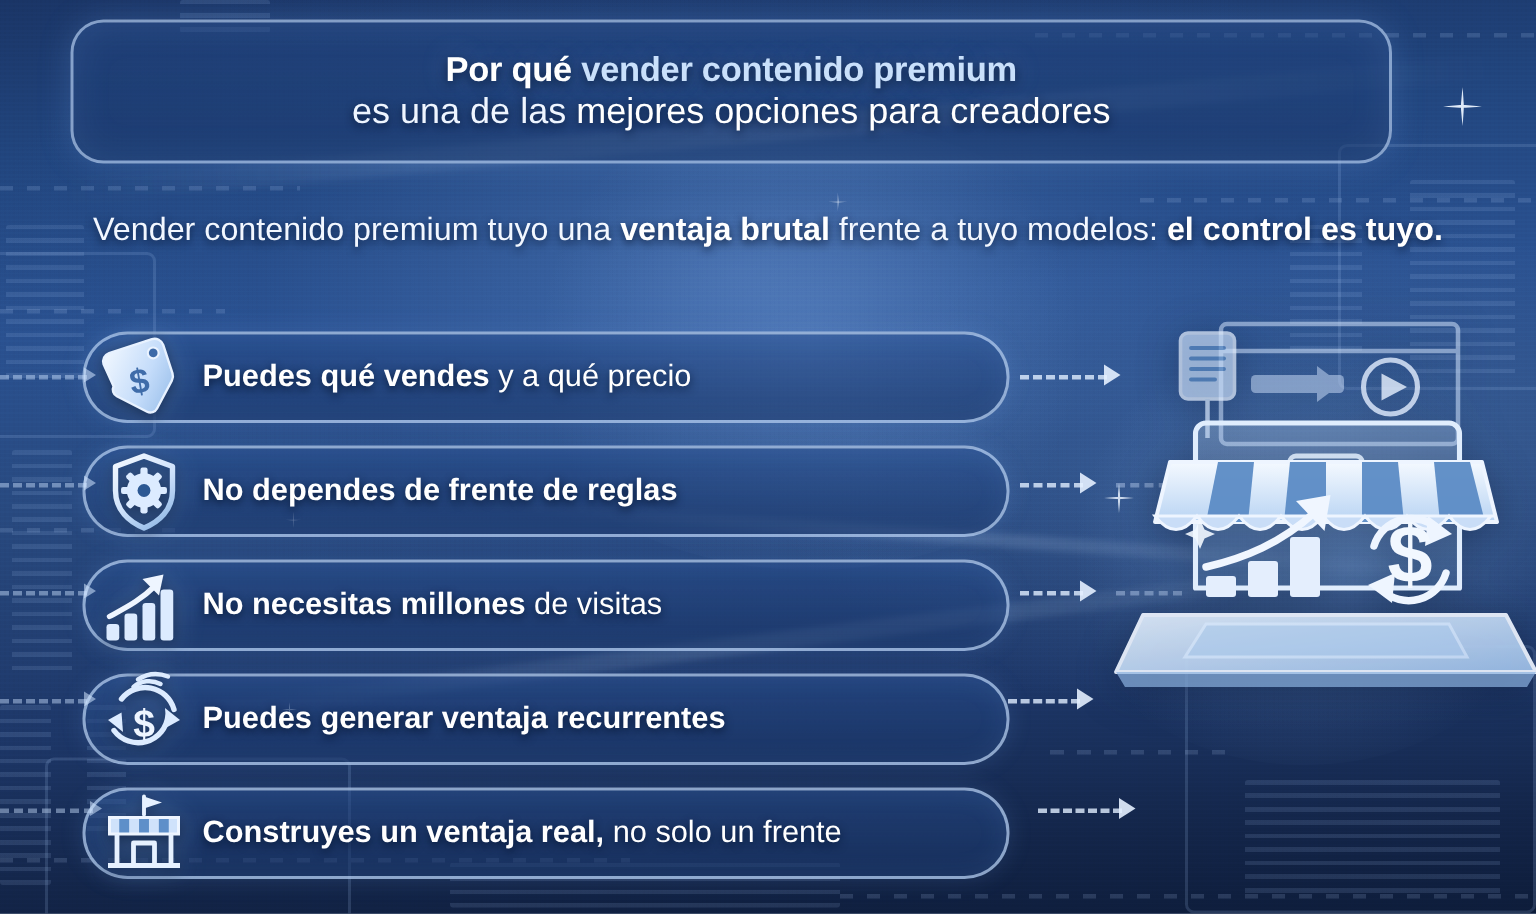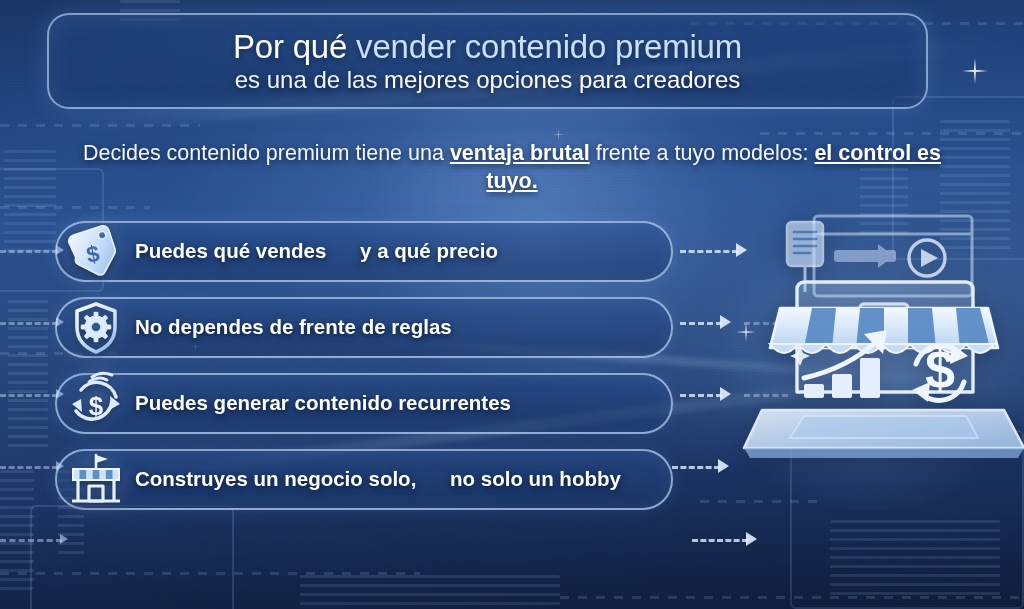--- a/index.html
+++ b/index.html
@@ -60,38 +60,38 @@
   
   #title-box{
     position:absolute;left:47px;top:13px;width:877px;height:92px;
     border:2px solid rgba(198,222,255,.62);border-radius:22px;
     background:linear-gradient(180deg, rgba(35,70,130,.50) 0%, rgba(26,54,104,.58) 100%);
     box-shadow:0 0 22px rgba(120,170,240,.22), inset 0 0 26px rgba(120,170,235,.13);
     display:flex;flex-direction:column;align-items:center;justify-content:center;
     text-align:center;
   }
   #title-l1{
-    font-size:33px;line-height:1.02;font-weight:400;color:#ffffff;letter-spacing:-.2px;
+    font-size:23px;line-height:1.02;font-weight:700;color:#ffffff;letter-spacing:-.2px;
     text-shadow:0 2px 7px rgba(6,20,48,.85), 0 0 16px rgba(140,190,255,.35);
     white-space:nowrap;
   }
   #title-l1 .hl{color:#c9e0fb;}
   #title-l2{
     margin-top:4px;font-size:24px;line-height:1.05;color:#eef5ff;font-weight:400;
     text-shadow:0 2px 6px rgba(6,20,48,.85);white-space:nowrap;
   }
   #title-l2 .hl{font-weight:400;color:#ffffff;}
 
   
   #subtitle{
     position:absolute;left:62px;top:140px;width:900px;
     text-align:center;color:#f2f7ff;font-size:21.5px;line-height:1.28;font-weight:400;
     text-shadow:0 2px 6px rgba(6,20,48,.85);
   }
-  #subtitle .hl{font-weight:700;color:#ffffff;text-decoration:underline;}
+  #subtitle .hl{font-weight:700;color:#ffffff;}
 
   
   #pill-list{position:absolute;left:55px;top:221px;width:618px;}
   .pill{
     position:relative;height:57px;margin-bottom:15px;
     border:2px solid rgba(200,224,255,.66);border-radius:30px;
     background:linear-gradient(180deg, rgba(40,78,142,.52) 0%, rgba(27,55,106,.62) 100%);
     box-shadow:0 0 16px rgba(120,170,240,.16), inset 0 0 18px rgba(110,160,230,.11);
     display:flex;align-items:center;
   }
@@ -99,21 +99,21 @@
     position:relative;width:78px;min-width:78px;height:57px;
     display:flex;align-items:center;justify-content:center;
   }
   .pill-icon svg{display:block;overflow:visible;
     filter:drop-shadow(0 2px 5px rgba(5,18,45,.7)) drop-shadow(0 0 8px rgba(150,200,255,.35));}
   .pill-label{
     font-size:20.5px;color:#ffffff;line-height:1;white-space:nowrap;
     text-shadow:0 2px 6px rgba(6,20,48,.9);
   }
   .pill-label .b{font-weight:700;}
-  .pill-label .r{font-weight:700;margin-left:28px;}
+  .pill-label .r{font-weight:400;}
 
   
   .conn{
     position:absolute;height:0;border-top:3px dashed rgba(224,237,255,.80);
   }
   .conn-arrow{
     position:absolute;width:0;height:0;
     border-left:11px solid rgba(228,240,255,.90);
     border-top:7px solid transparent;border-bottom:7px solid transparent;
   }
@@ -179,21 +179,21 @@
     <div class="sparkle" style="left:188px;top:468px;width:10px;height:10px;opacity:.6;"></div>
     <div class="sparkle" style="left:784px;top:338px;width:14px;height:14px;opacity:.75;"></div>
   </div>
   <div id="grain"></div>
 
   <div id="title-box">
     <div id="title-l1"><span>Por qué </span><span class="hl">vender contenido premium</span></div>
     <div id="title-l2"><span>es una de las </span><span class="hl">mejores opciones para creadores</span></div>
   </div>
 
-  <div id="subtitle"><span>Decides contenido premium tiene una </span><span class="hl">ventaja brutal</span><span> frente a tuyo modelos: </span><span class="hl">el control es tuyo.</span></div>
+  <div id="subtitle"><span>Vender contenido premium tuyo una </span><span class="hl">ventaja brutal</span><span> frente a tuyo modelos: </span><span class="hl">el control es tuyo.</span></div>
 
   <div id="pill-list">
 
     <div class="pill">
       <div class="pill-icon">
         <svg width="62" height="58" viewBox="0 0 62 58" aria-hidden="true">
           <defs>
             <linearGradient id="tagG" x1="0" y1="0" x2="1" y2="1">
               <stop offset="0%" stop-color="#f2f8ff"></stop>
                 <stop offset="55%" stop-color="#c4dcfa"></stop>
@@ -235,38 +235,53 @@
               <rect x="-15.3" y="-2.4" width="6" height="4.8" rx="1.4" transform="rotate(45)"></rect>
               <rect x="9.3" y="-2.4" width="6" height="4.8" rx="1.4" transform="rotate(45)"></rect>
             </g>
             <circle r="4.3" fill="#2c5893"></circle>
           </g>
         </svg>
       </div>
       <div class="pill-label"><span class="b">No dependes de frente de reglas</span><span class="r"></span></div>
     </div>
 
+    <div class="pill">
+      <div class="pill-icon">
+        <svg width="56" height="52" viewBox="0 0 56 52" aria-hidden="true">
+          <g fill="#dcebff">
+            <rect x="3" y="38" width="8.5" height="11" rx="2.2"></rect>
+            <rect x="15" y="31" width="8.5" height="18" rx="2.2"></rect>
+            <rect x="27" y="24" width="8.5" height="25" rx="2.2"></rect>
+            <rect x="39" y="15" width="8.5" height="34" rx="2.2"></rect>
+          </g>
+          <path d="M5 33 C16 27 26 22 36 12" fill="none" stroke="#eef5ff" stroke-width="3.6" stroke-linecap="round"></path>
+          <path d="M27 8 L41 5 L38 19 Z" fill="#eef5ff"></path>
+        </svg>
+      </div>
+      <div class="pill-label"><span class="b">No necesitas millones</span><span class="r"> de visitas</span></div>
+    </div>
 
     <div class="pill">
       <div class="pill-icon">
         <svg width="58" height="56" viewBox="0 0 58 56" aria-hidden="true">
           <g fill="none" stroke="#dcebff" stroke-width="3.6" stroke-linecap="round">
             <path d="M9 35 A20 20 0 0 0 45 25"></path>
             <path d="M49 21 A20 20 0 0 0 14 14"></path>
           </g>
           <path d="M5 28 L14 23 L15 36 Z" fill="#dcebff"></path>
           <path d="M53 28 L44 33 L43 20 Z" fill="#dcebff"></path>
           <g fill="none" stroke="#dcebff" stroke-width="3" stroke-linecap="round">
             <path d="M22 6 A16 16 0 0 1 40 4"></path>
             <path d="M25 1 A22 22 0 0 1 45 -1"></path>
           </g>
           <text x="29" y="39" font-family="'Liberation Sans',sans-serif" font-size="26" font-weight="700" fill="#eef5ff" text-anchor="middle">$</text>
         </svg>
       </div>
-      <div class="pill-label"><span class="b">Puedes generar contenido recurrentes</span><span class="r"></span></div>
+      <div class="pill-label"><span class="b">Puedes generar ventaja recurrentes</span><span class="r"></span></div>
     </div>
 
     <div class="pill">
       <div class="pill-icon">
         <svg width="56" height="54" viewBox="0 0 56 54" aria-hidden="true">
 
           <g stroke="#e6f1ff" stroke-width="2.6" fill="none" stroke-linecap="round">
             <path d="M28 2 V14"></path>
           </g>
           <path d="M28 2 L40 6 L28 10 Z" fill="#e6f1ff"></path>
@@ -278,21 +293,21 @@
             <rect x="37.9" y="16" width="6.6" height="11"></rect>
           </g>
           <rect x="5" y="16" width="46" height="11" fill="none" stroke="#eef5ff" stroke-width="2"></rect>
 
           <g fill="none" stroke="#e6f1ff" stroke-width="3.2" stroke-linejoin="round">
             <path d="M10 27 V48 M46 27 V48 M4 48 H52"></path>
             <rect x="21" y="33" width="14" height="15"></rect>
           </g>
         </svg>
       </div>
-      <div class="pill-label"><span class="b">Construyes un negocio solo,</span><span class="r"> no solo un hobby</span></div>
+      <div class="pill-label"><span class="b">Construyes un ventaja real,</span><span class="r"> no solo un frente</span></div>
     </div>
   </div>
 
   <div>
     <div class="conn" style="left:680px;top:250px;width:58px;"></div>
     <div class="conn-arrow" style="left:736px;top:243px;"></div>
 
     <div class="conn" style="left:680px;top:322px;width:42px;"></div>
     <div class="conn-arrow" style="left:720px;top:315px;"></div>
     <div class="conn-tail" style="left:744px;top:322px;width:44px;"></div>

